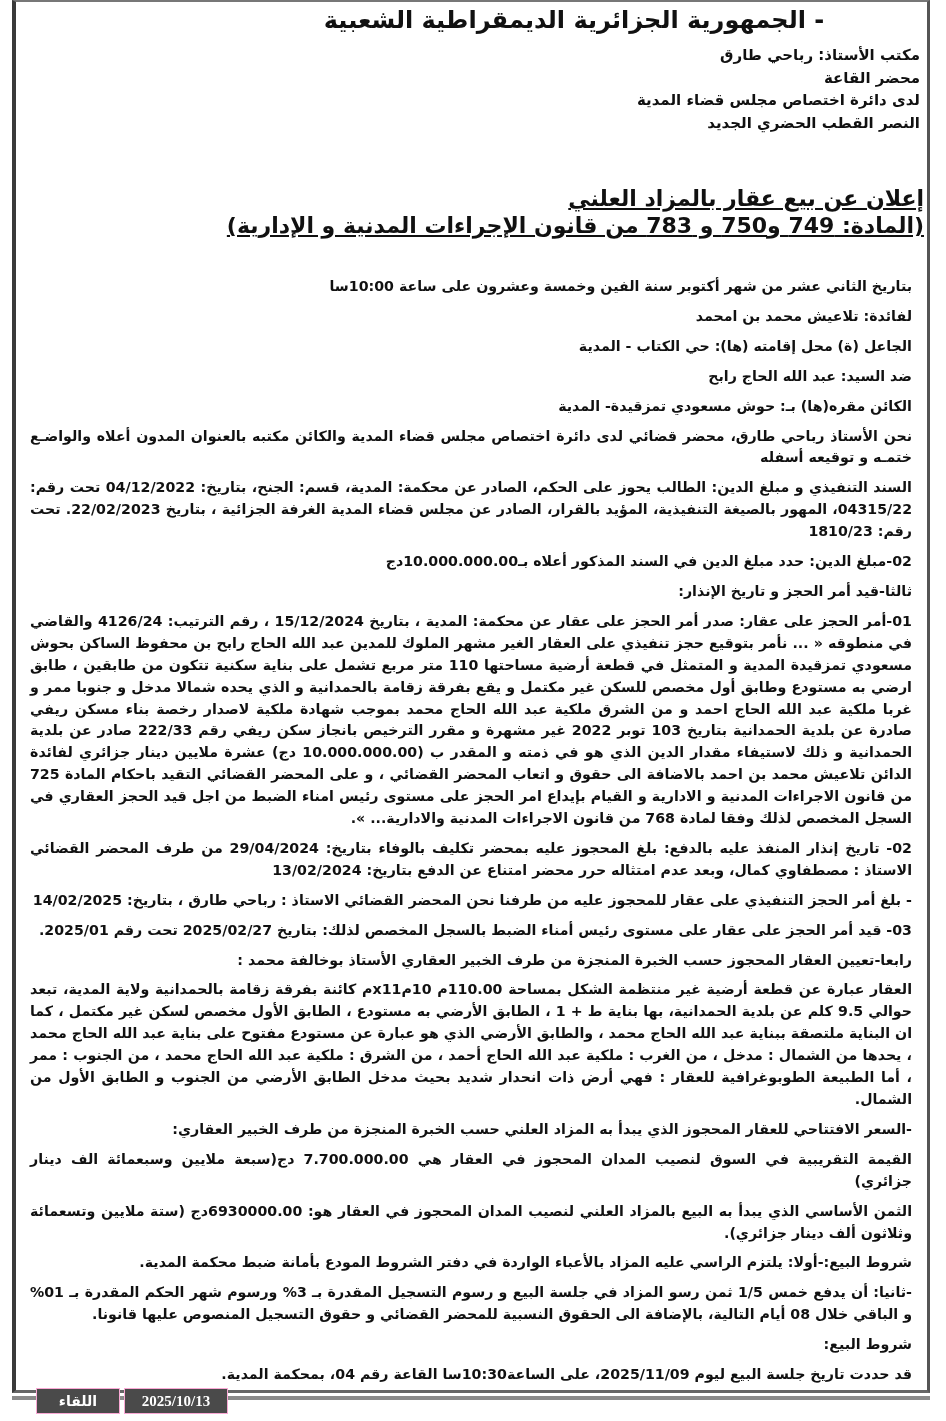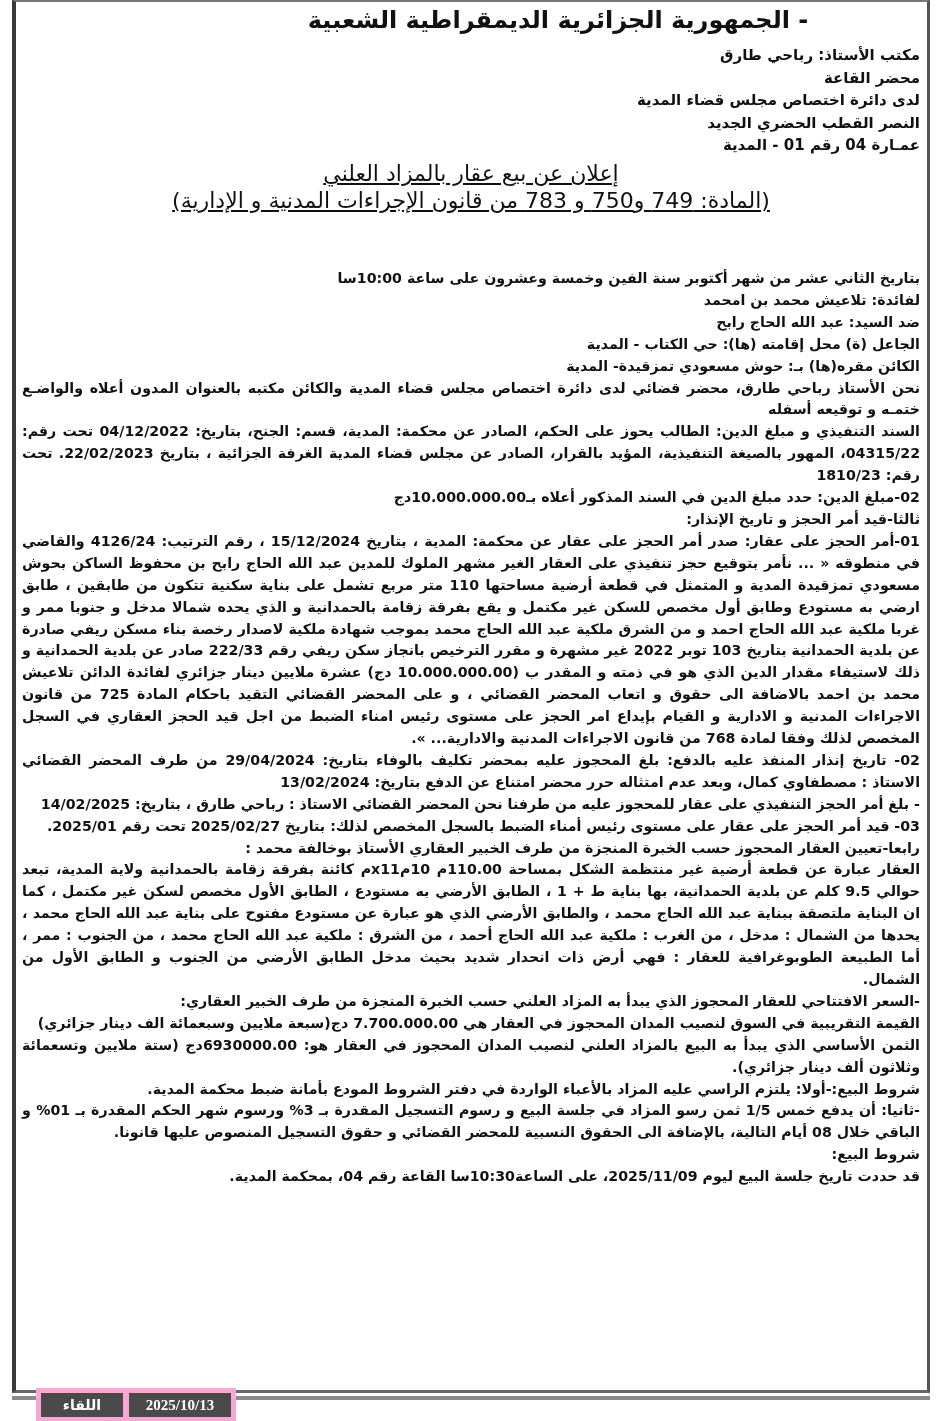--- a/index.html
+++ b/index.html
@@ -3,56 +3,55 @@
 <meta charset="utf-8">
 <style>
   html, body { margin: 0; padding: 0; background: #ffffff; }
   body { width: 946px; height: 1421px; position: relative; overflow: hidden; font-family: "DejaVu Sans", sans-serif; color: #111; }
   .frame {
     position: absolute; left: 12px; top: 0; width: 918px; height: 1393px;
     border-left: 4px solid #3a3a3a; border-right: 3px solid #555; border-bottom: 3px solid #666; border-top: 2px solid #777;
     box-sizing: border-box; background: #fff;
   }
   .page { position: absolute; left: 18px; top: 0; width: 906px; direction: rtl; }
-  .republic { position: absolute; right: 16px; width: 700px; left: auto; top: 6px; text-align: center; font-size: 24px; font-weight: bold; }
+  .republic { position: absolute; right: 0; width: 700px; left: auto; top: 6px; text-align: center; font-size: 24px; font-weight: bold; }
   .office { position: absolute; right: 4px; top: 44px; font-size: 15px; font-weight: bold; line-height: 22.5px; text-align: right; }
-  .title-block { position: absolute; left: 0; right: 0; top: 161px; text-align: center; font-weight: normal; }
+  .title-block { position: absolute; left: 0; right: 0; top: 186px; text-align: right; font-weight: bold; }
   .title-1 { font-size: 22px; text-decoration: underline; line-height: 26px; }
   .title-2 { font-size: 22px; text-decoration: underline; line-height: 28px; }
   .body-text { position: absolute; right: 4px; left: 4px; top: 268px; font-size: 14.2px; font-weight: bold; line-height: 21.9px; text-align: justify; }
-  .body-text p { margin: 0; }
-  .footer-tab { position: absolute; top: 1388px; height: 24px; background: #4a4a4a; color: #fff; font-weight: bold; font-size: 14px; display: flex; align-items: center; justify-content: center; border: 5px solid #f9a8d4; }
+  .body-text p { margin: 8px; }
+  .footer-tab { position: absolute; top: 1388px; height: 24px; background: #4a4a4a; color: #fff; font-weight: bold; font-size: 14px; display: flex; align-items: center; justify-content: center; border: 1px solid #f9a8d4; }
   .footer-line { position: absolute; left: 12px; top: 1396px; width: 918px; height: 4px; background: #8a8a8a; }
 </style>
 </head>
 <body>
 
 <div class="frame"></div>
 
 <div class="page">
   <div class="republic">- الجمهورية الجزائرية الديمقراطية الشعبية</div>
 
   <div class="office">
     <div>مكتب الأستاذ: رباحي طارق</div>
     <div>محضر القاعة</div>
     <div>لدى دائرة اختصاص مجلس قضاء المدية</div>
     <div>النصر القطب الحضري الجديد</div>
-    <div>عمـارة 04 رقم 01 - المدية</div>
   </div>
 
   <div class="title-block">
     <div class="title-1">إعلان عن بيع عقار بالمزاد العلني</div>
     <div class="title-2">(المادة: 749 و750 و 783 من قانون الإجراءات المدنية و الإدارية)</div>
   </div>
 
   <div class="body-text">
     <p>بتاريخ الثاني عشر من شهر أكتوبر سنة الفين وخمسة وعشرون على ساعة 10:00سا</p>
     <p>لفائدة: تلاعيش محمد بن امحمد</p>
+    <p>الجاعل (ة) محل إقامته (ها): حي الكتاب - المدية</p>
     <p>ضد السيد: عبد الله الحاج رابح</p>
-    <p>الجاعل (ة) محل إقامته (ها): حي الكتاب - المدية</p>
     <p>الكائن مقره(ها) بـ: حوش مسعودي تمزقيدة- المدية</p>
     <p>نحن الأستاذ رباحي طارق، محضر قضائي لدى دائرة اختصاص مجلس قضاء المدية والكائن مكتبه بالعنوان المدون أعلاه والواضـع ختمـه و توقيعه أسفله</p>
     <p>السند التنفيذي و مبلغ الدين: الطالب يحوز على الحكم، الصادر عن محكمة: المدية، قسم: الجنح، بتاريخ: 04/12/2022 تحت رقم: 04315/22، المهور بالصيغة التنفيذية، المؤيد بالقرار، الصادر عن مجلس قضاء المدية الغرفة الجزائية ، بتاريخ 22/02/2023. تحت رقم: 1810/23</p>
     <p>02-مبلغ الدين: حدد مبلغ الدين في السند المذكور أعلاه بـ10.000.000.00دج</p>
     <p>ثالثا-قيد أمر الحجز و تاريخ الإنذار:</p>
     <p>01-أمر الحجز على عقار: صدر أمر الحجز على عقار عن محكمة: المدية ، بتاريخ 15/12/2024 ، رقم الترتيب: 4126/24 والقاضي في منطوقه « ... نأمر بتوقيع حجز تنفيذي على العقار الغير مشهر الملوك للمدين عبد الله الحاج رابح بن محفوظ الساكن بحوش مسعودي تمزقيدة المدية و المتمثل في قطعة أرضية مساحتها 110 متر مربع تشمل على بناية سكنية تتكون من طابقين ، طابق ارضي به مستودع وطابق أول مخصص للسكن غير مكتمل و يقع بفرقة زقامة بالحمدانية و الذي يحده شمالا مدخل و جنوبا ممر و غربا ملكية عبد الله الحاج احمد و من الشرق ملكية عبد الله الحاج محمد بموجب شهادة ملكية لاصدار رخصة بناء مسكن ريفي صادرة عن بلدية الحمدانية بتاريخ 103 توبر 2022 غير مشهرة و مقرر الترخيص بانجاز سكن ريفي رقم 222/33 صادر عن بلدية الحمدانية و ذلك لاستيفاء مقدار الدين الذي هو في ذمته و المقدر ب (10.000.000.00 دج) عشرة ملايين دينار جزائري لفائدة الدائن تلاعيش محمد بن احمد بالاضافة الى حقوق و اتعاب المحضر القضائي ، و على المحضر القضائي التقيد باحكام المادة 725 من قانون الاجراءات المدنية و الادارية و القيام بإيداع امر الحجز على مستوى رئيس امناء الضبط من اجل قيد الحجز العقاري في السجل المخصص لذلك وفقا لمادة 768 من قانون الاجراءات المدنية والادارية... ».</p>
     <p>02- تاريخ إنذار المنفذ عليه بالدفع: بلغ المحجوز عليه بمحضر تكليف بالوفاء بتاريخ: 29/04/2024 من طرف المحضر القضائي الاستاذ : مصطفاوي كمال، وبعد عدم امتثاله حرر محضر امتناع عن الدفع بتاريخ: 13/02/2024</p>
     <p>- بلغ أمر الحجز التنفيذي على عقار للمحجوز عليه من طرفنا نحن المحضر القضائي الاستاذ : رباحي طارق ، بتاريخ: 14/02/2025</p>
     <p>03- قيد أمر الحجز على عقار على مستوى رئيس أمناء الضبط بالسجل المخصص لذلك: بتاريخ 2025/02/27 تحت رقم 2025/01.</p>
     <p>رابعا-تعيين العقار المحجوز حسب الخبرة المنجزة من طرف الخبير العقاري الأستاذ بوخالفة محمد :</p>

